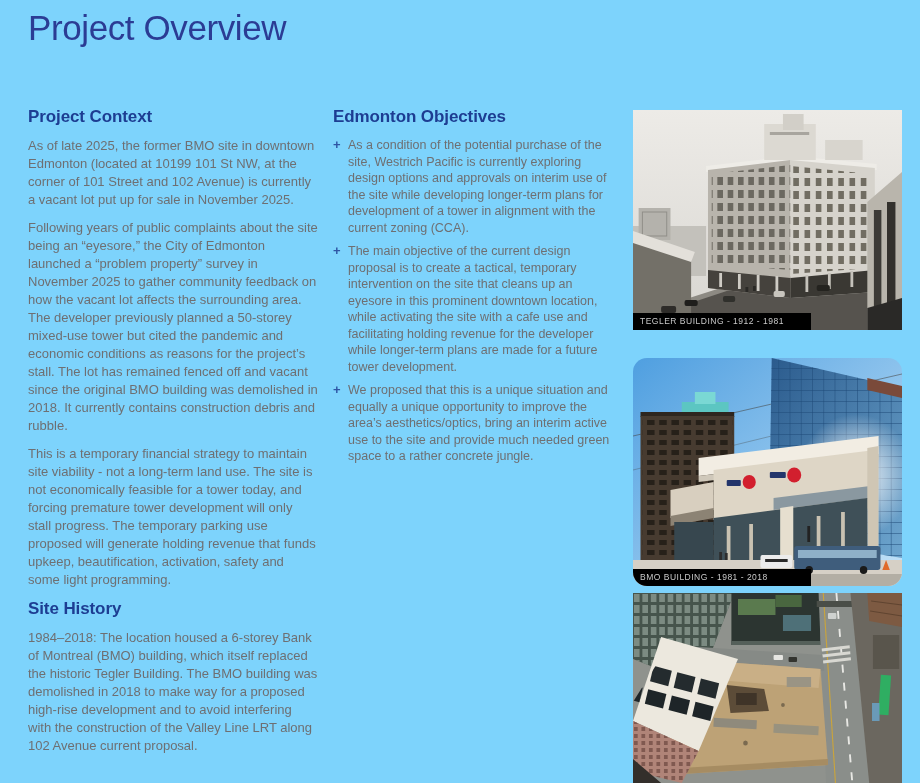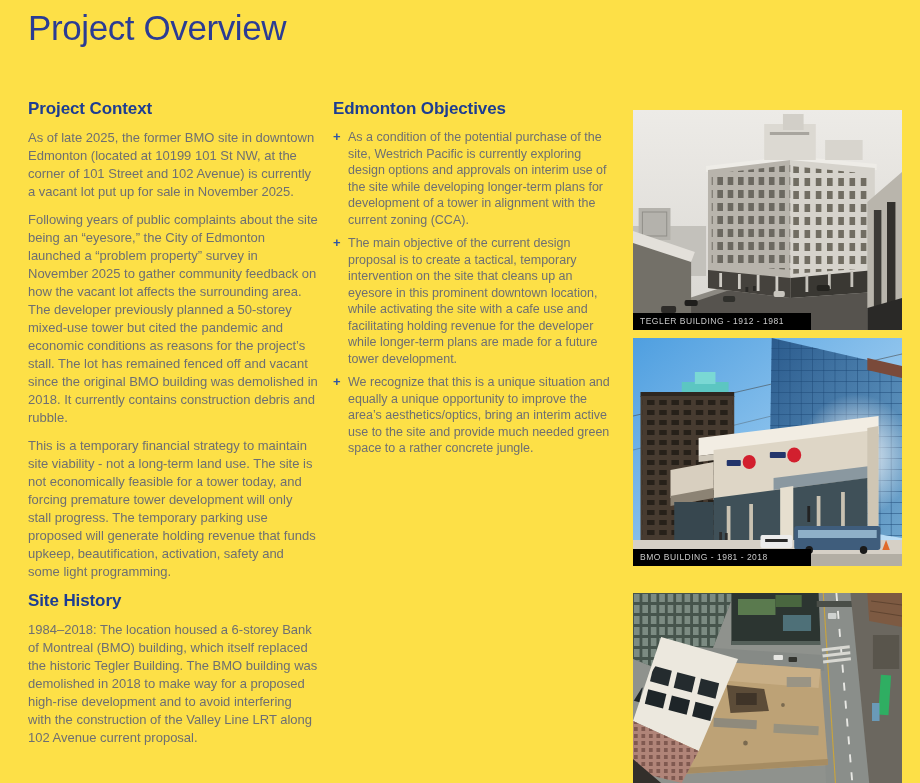--- a/index.html
+++ b/index.html
@@ -1,33 +1,33 @@
 <!DOCTYPE html>
 <html><head>
 <meta charset="utf-8">
 <style>
   html,body{margin:0;padding:0;background:#ffffff;}
-  .page{position:relative;width:920px;height:783px;background:#fde047;overflow:hidden;
+  .page{position:relative;width:920px;height:783px;background:#7dd3fc;overflow:hidden;
         font-family:"Liberation Sans","DejaVu Sans",sans-serif;}
   .page-title{position:absolute;left:28px;top:8px;margin:0;font-size:35px;font-weight:400;
         letter-spacing:-0.4px;color:#2b3c94;}
-  .col{position:absolute;top:99px;}
+  .col{position:absolute;top:107px;}
   .col-left{left:28px;width:290px;}
   .col-mid{left:333px;width:278px;}
   h2.section-heading{margin:0 0 10px 0;font-size:17px;font-weight:700;color:#1d3d92;letter-spacing:-0.1px;}
   h2.section-heading.spaced{margin-top:2px;}
   .col-left p{margin:0 0 10px 0;font-size:13px;line-height:18px;color:#6e6f72;}
   .plus-list{list-style:none;margin:0;padding:0;}
   .plus-list li{position:relative;padding-left:15px;margin:0 0 7px 0;font-size:12.5px;
         line-height:16.5px;color:#6e6f72;}
   .plus-list .plus{position:absolute;left:0;top:0;color:#2f55a4;font-weight:700;font-size:13px;}
   .photo-col{position:absolute;left:633px;top:110px;width:287px;height:673px;}
   figure.photo{position:absolute;left:0;margin:0;width:269px;overflow:hidden;}
   .photo-1{top:0;height:220px;}
-  .photo-2{top:228px;height:228px;}
+  .photo-2{top:248px;height:228px;border-radius:14px;}
   .photo-3{top:483px;height:190px;}
   figure.photo svg{display:block;width:100%;height:100%;}
   .caption{position:absolute;left:0;bottom:0;width:178px;height:17px;box-sizing:border-box;
         background:#000000;color:#c9c9c9;font-size:8.5px;line-height:17px;padding:0 0 0 7px;
         letter-spacing:0.5px;white-space:nowrap;overflow:hidden;}
 </style>
 </head>
 <body>
 
 <div class="page">
@@ -49,21 +49,21 @@
       <li>
         <span class="plus">+</span>
         <span>As a condition of the potential purchase of the site, Westrich Pacific is currently exploring design options and approvals on interim use of the site while developing longer-term plans for development of a tower in alignment with the current zoning (CCA).</span>
       </li>
       <li>
         <span class="plus">+</span>
         <span>The main objective of the current design proposal is to create a tactical, temporary intervention on the site that cleans up an eyesore in this prominent downtown location, while activating the site with a cafe use and facilitating holding revenue for the developer while longer-term plans are made for a future tower development.</span>
       </li>
       <li>
         <span class="plus">+</span>
-        <span>We recognize that this is a unique situation and equally a unique opportunity to improve the area’s aesthetics/optics, bring an interim active use to the site and provide much needed green space to a rather concrete jungle.</span>
+        <span>We proposed that this is a unique situation and equally a unique opportunity to improve the area’s aesthetics/optics, bring an interim active use to the site and provide much needed green space to a rather concrete jungle.</span>
       </li>
     </ul>
   </div>
 
   <div class="photo-col">
 
     <figure class="photo photo-1">
       <svg viewBox="0 0 287 220" preserveAspectRatio="none">
         <defs>
           <linearGradient id="sky1" x1="0" y1="0" x2="0" y2="1">

